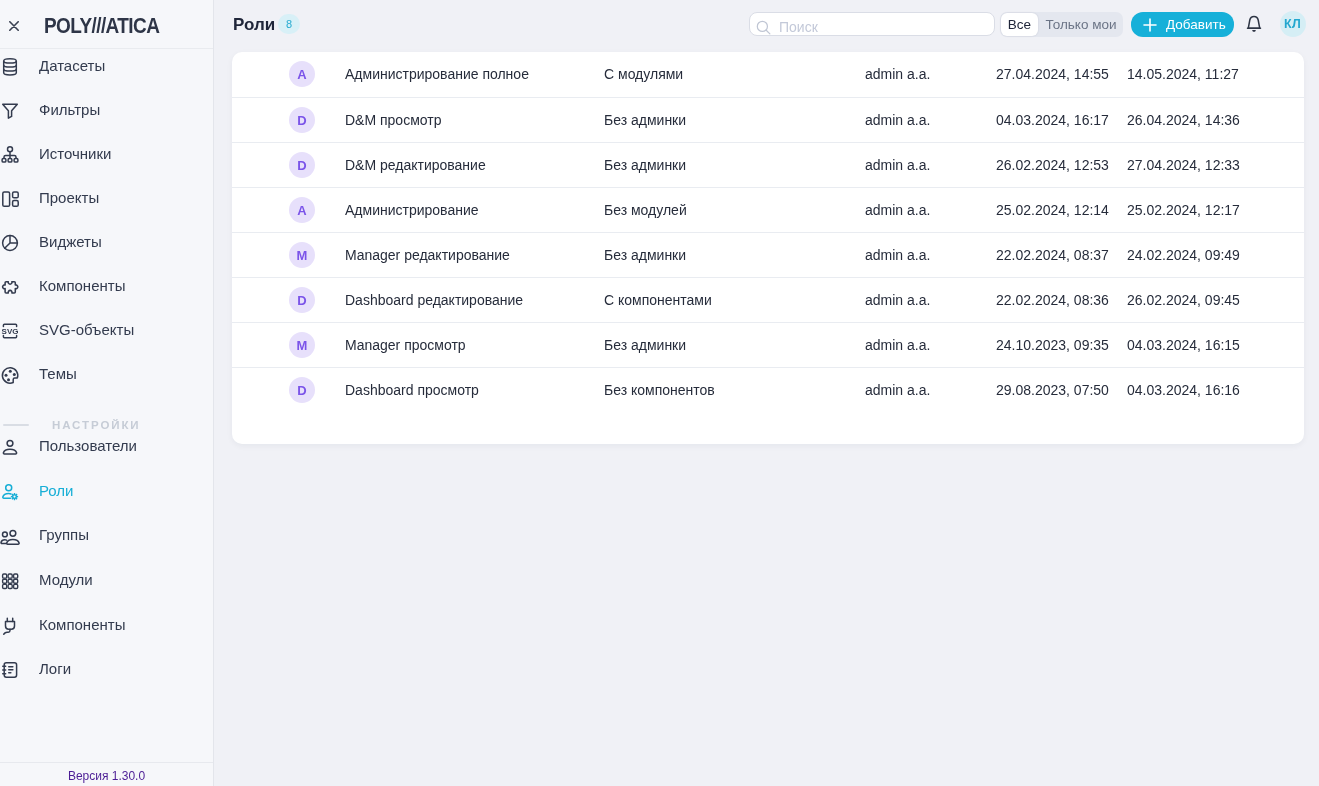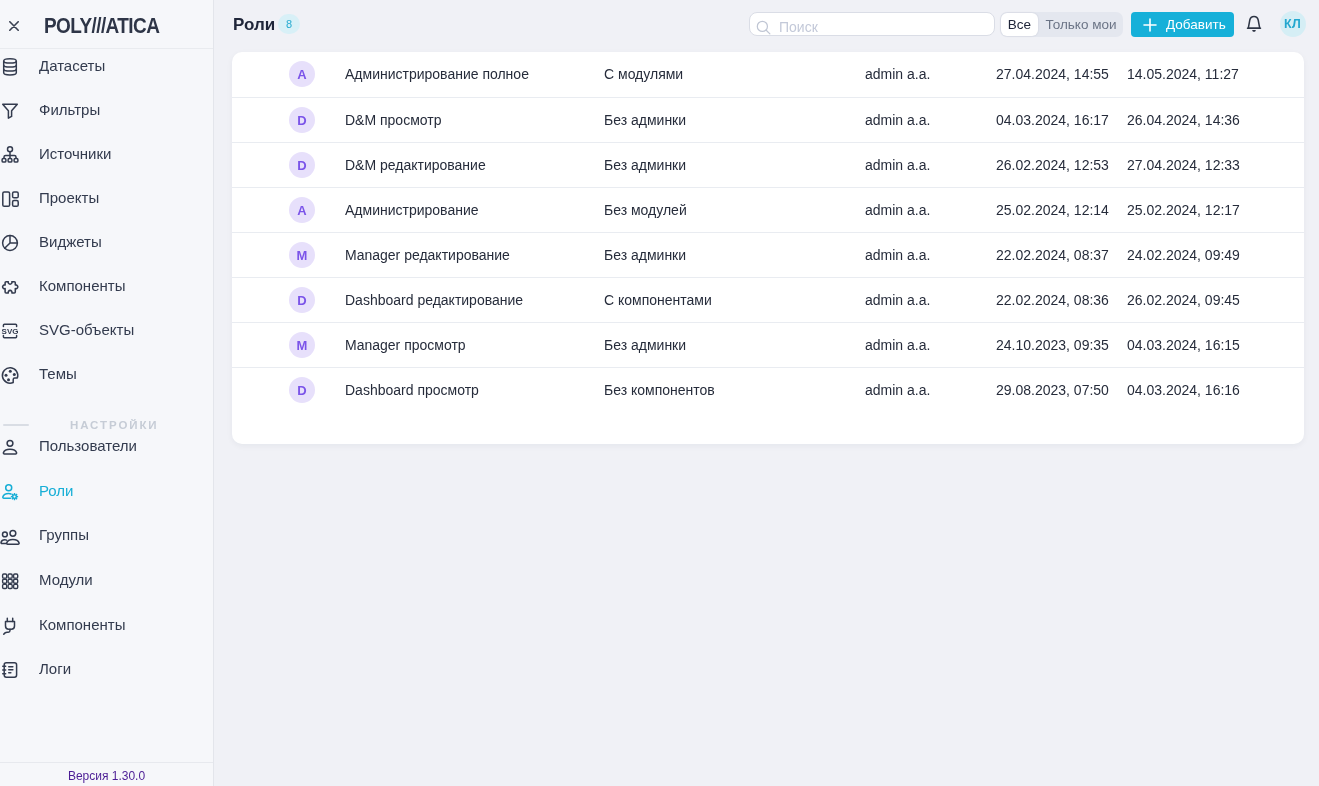--- a/index.html
+++ b/index.html
@@ -14,40 +14,40 @@
 .xbtn{width:10px;height:10px;margin-left:9px}
 .logo{margin-left:25px;font-weight:700;font-size:19px;color:#2e3547;letter-spacing:-0.6px;display:inline-block;transform:scaleY(1.12)}
 .nav1{margin-top:8px}
 .nav-item{height:44px;display:flex;align-items:flex-start;padding-left:0}
 .nav2 .nav-item{height:44.7px}
 .nav-item svg{flex:0 0 20px}
 .nav-label{margin-left:19px;font-size:15px;color:#333b4e}
 .nav-item.active .nav-label{color:#16aed6}
 .settings-h{height:24px;display:flex;align-items:center;position:relative;margin-top:4px}
 .settings-h .line{position:absolute;left:3px;top:11px;width:26px;height:1.5px;background:#d9dde4;border-radius:1px}
-.settings-h .txt{margin-left:70px;font-size:11.5px;font-weight:700;color:#c6ccd6;letter-spacing:1.9px}
+.settings-h .txt{margin-left:52px;font-size:11.5px;font-weight:700;color:#c6ccd6;letter-spacing:1.9px}
 .sb-foot{position:absolute;left:0;bottom:0;width:213px;height:24px;border-top:1px solid #e7e9ee;
   padding-top:7px;display:flex;align-items:flex-start;justify-content:center;font-size:12px;color:#4c1d95;line-height:12px}
 
 .main{position:absolute;left:214px;top:0;width:1105px;height:786px}
 .topbar{position:absolute;left:0;top:0;width:1105px;height:48px}
 .title{position:absolute;left:19px;top:15px;font-size:17px;font-weight:700;color:#20263a}
 .badge{position:absolute;left:64px;top:14px;width:22px;height:20px;border-radius:10px;
   background:#d8f0f7;color:#27abd1;font-size:11px;display:flex;align-items:center;justify-content:center}
 .search{position:absolute;left:535px;top:12px;width:246px;height:24px;background:#fff;
   border:1px solid #dadde6;border-radius:8px;display:flex;align-items:flex-end}
 .search svg{margin-left:6px}
 .search .ph{margin-left:8px;font-size:14px;color:#c3c9d9}
 .toggle{position:absolute;left:786px;top:12px;width:123px;height:25px;background:#e4e7ef;
   border-radius:7px;display:flex;font-size:13.5px}
 .tg-on{width:37px;height:23px;margin:1px;background:#fff;border-radius:6px;color:#20263a;
   display:flex;align-items:center;justify-content:center;box-shadow:0 0 2px rgba(40,50,70,.15)}
 .tg-off{flex:1;display:flex;align-items:center;justify-content:center;color:#6b7486}
 .addbtn{position:absolute;left:917px;top:12px;width:103px;height:25px;background:#16b0d9;
-  border-radius:4px;color:#fff;font-size:13.5px;display:flex;align-items:center}
+  border-radius:12px;color:#fff;font-size:13.5px;display:flex;align-items:center}
 .addbtn svg{margin-left:12px}
 .addbtn span{margin-left:9px}
 .bell{position:absolute;left:1030px;top:13px}
 .uav{position:absolute;left:1065.5px;top:10.5px;width:26px;height:26px;border-radius:50%;
   background:#d5eef5;color:#22a7cf;font-size:12.5px;font-weight:700;
   display:flex;align-items:center;justify-content:center;letter-spacing:.3px}
 
 .card{position:absolute;left:18px;top:52px;width:1072px;height:392px;background:#fff;
   border-radius:10px;box-shadow:0 2px 6px rgba(25,32,51,.05);overflow:hidden}
 .thead{height:34px;background:#f7f8fc;border-radius:10px 10px 0 0;position:relative;

